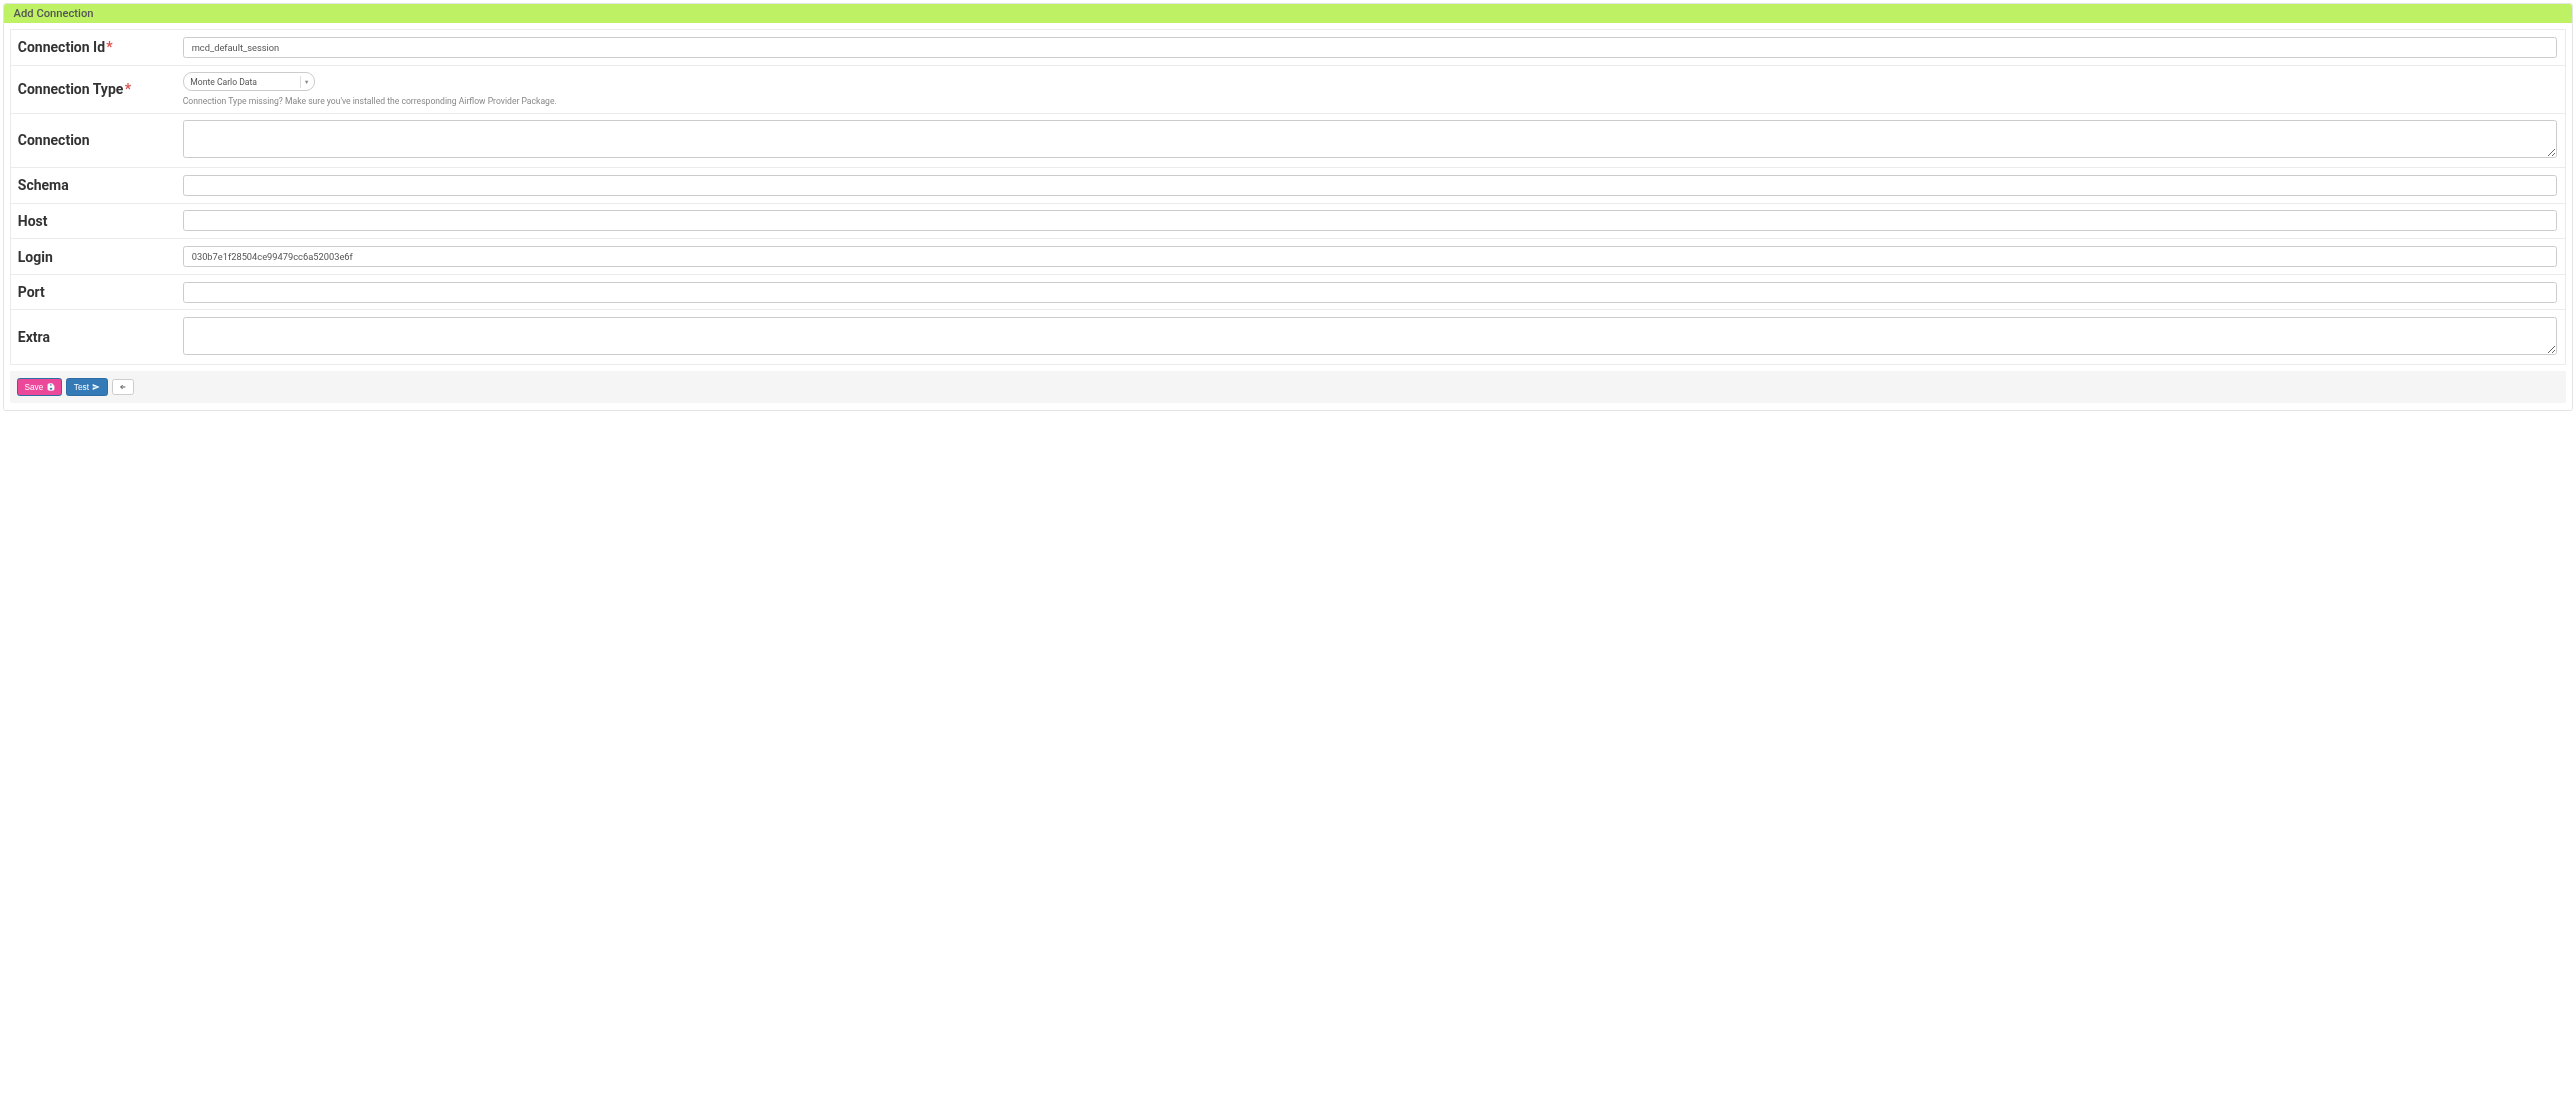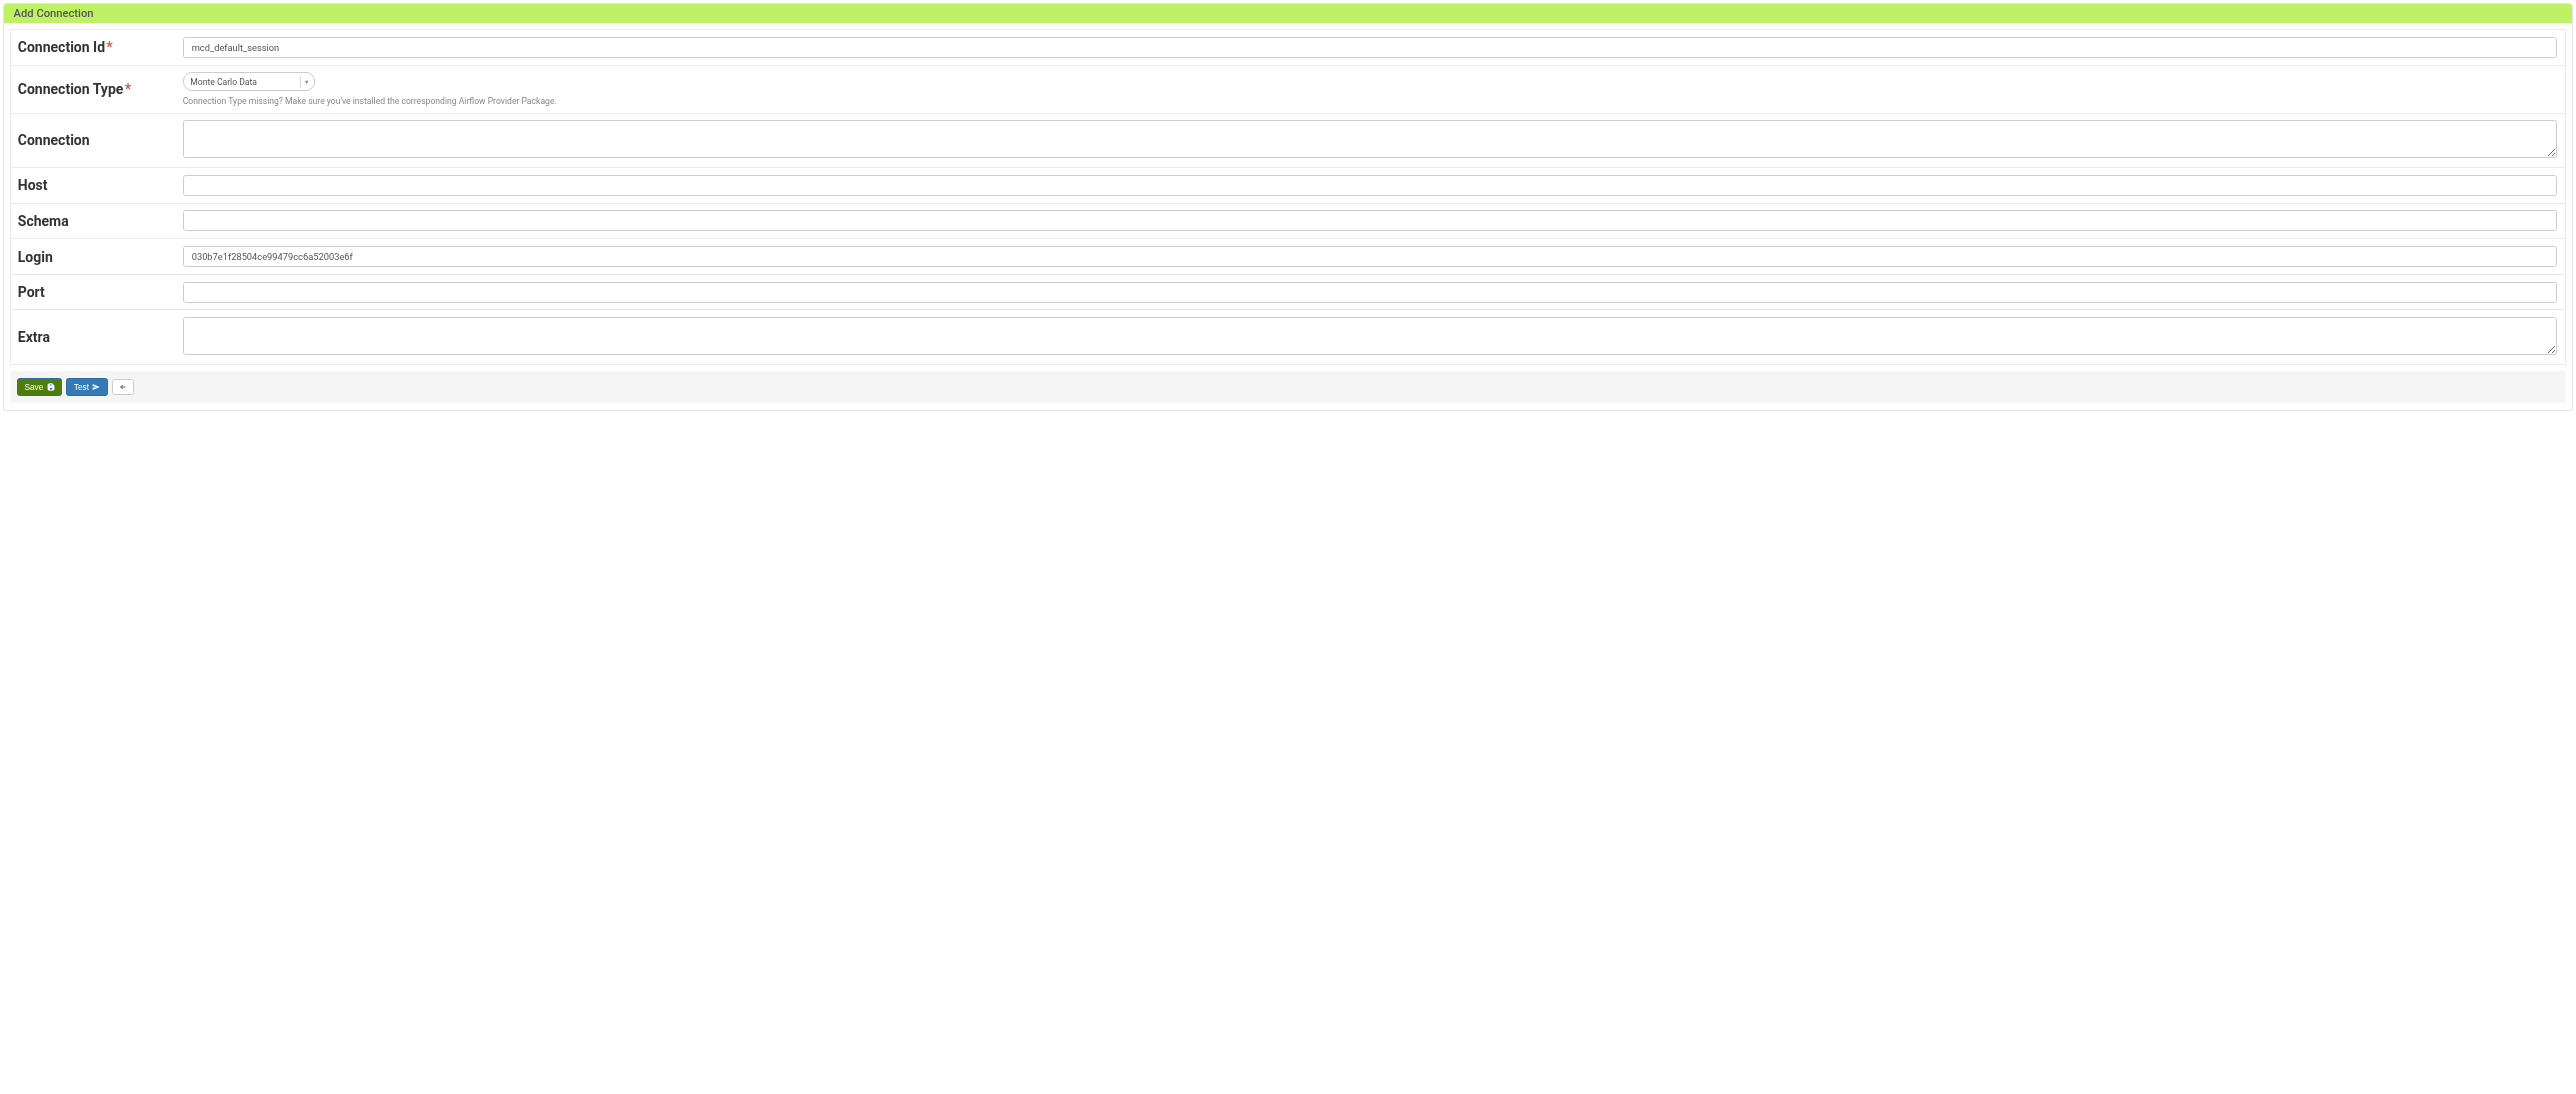--- a/index.html
+++ b/index.html
@@ -193,28 +193,28 @@
         </tr>
 
         <tr class="form-row">
           <td class="form-label-cell">Connection</td>
           <td class="form-input-cell">
             <textarea style=""></textarea>
           </td>
         </tr>
 
         <tr class="form-row">
+          <td class="form-label-cell">Schema</td>
+          <td class="form-input-cell">
+            <input type="text" value="" style="">
+          </td>
+        </tr>
+
+        <tr class="form-row">
           <td class="form-label-cell">Host</td>
-          <td class="form-input-cell">
-            <input type="text" value="" style="">
-          </td>
-        </tr>
-
-        <tr class="form-row">
-          <td class="form-label-cell">Schema</td>
           <td class="form-input-cell">
             <input type="text" value="" style="">
           </td>
         </tr>
 
         <tr class="form-row">
           <td class="form-label-cell">Login</td>
           <td class="form-input-cell">
             <input type="text" value="030b7e1f28504ce99479cc6a52003e6f" style="">
           </td>
@@ -233,21 +233,21 @@
           <td class="form-input-cell">
             <textarea style=""></textarea>
           </td>
         </tr>
 
       </tbody>
     </table>
   </div>
 
   <div class="footer-bar">
-    <button class="btn btn-primary" style="background-color:#4d7c0f;border-color:#2e6da4;">
+    <button class="btn btn-primary" style="background-color:#ec4899;border-color:#2e6da4;">
       <span>Save</span>
       <span class="icon-inline">
         <svg width="8" height="8" viewBox="0 0 24 24" fill="none" stroke="#fff" stroke-width="2.5">
           <path d="M19 21H5a2 2 0 0 1-2-2V5a2 2 0 0 1 2-2h11l5 5v11a2 2 0 0 1-2 2z" fill="#fff" stroke="#fff"></path>
           <rect x="7" y="3" width="8" height="6" fill="#337ab7"></rect>
           <rect x="7" y="13" width="10" height="8" fill="#337ab7"></rect>
         </svg>
       </span>
     </button>
     <button class="btn btn-primary" style="background-color:#337ab7;border-color:#2e6da4;text-align:center;">

